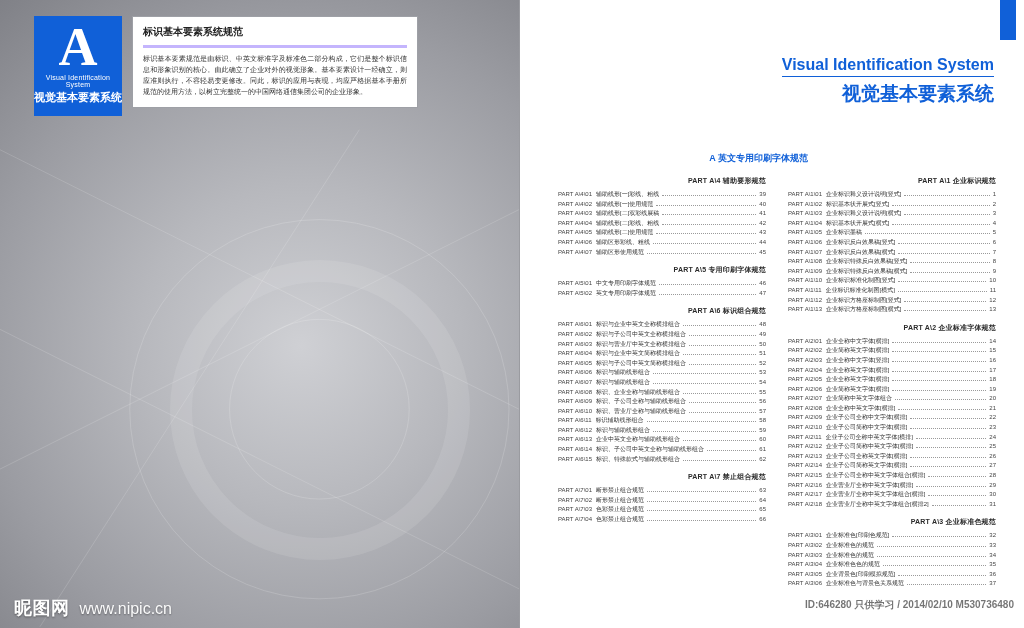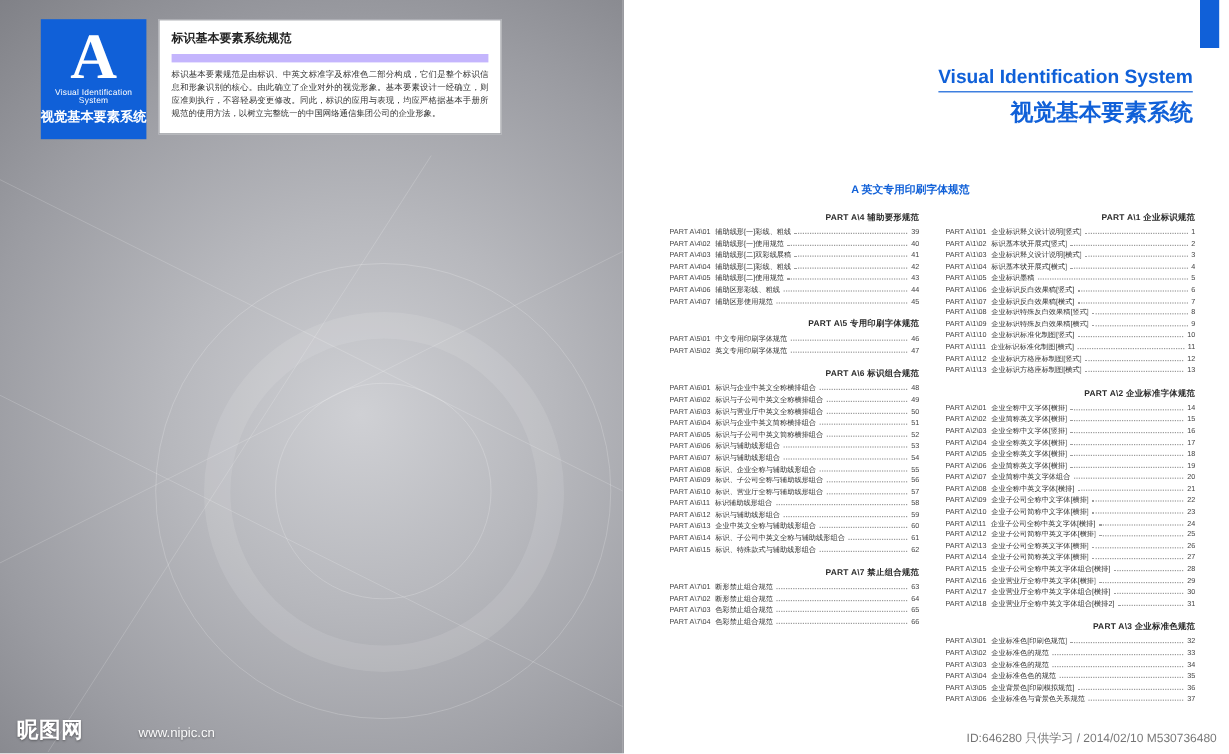--- a/index.html
+++ b/index.html
@@ -28,29 +28,29 @@
     background: #1060d8; color: #fff; text-align: center; padding-top: 4px;
   }
   .badge .big-a { font-family: Georgia, "Times New Roman", serif; font-size: 54px; font-weight: 700; line-height: 1; }
   .badge .en { font-size: 7px; margin-top: 0px; letter-spacing: .2px; }
   .badge .cn { font-size: 11px; font-weight: 700; margin-top: 2px; }
 
   .desc-box {
     position: absolute; left: 132px; top: 16px; width: 286px;
     background: #fff; border: 1px solid #9ea0a6; padding: 8px 10px 10px;
   }
-  .desc-box .title { font-size: 10px; font-weight: 700; color: #222; padding-bottom: 6px; border-bottom: 7px solid #c4b5fd; }
+  .desc-box .title { font-size: 10px; font-weight: 700; color: #222; padding-bottom: 6px; border-bottom: 3px solid #c4b5fd; }
   .desc-box .body { font-size: 7px; line-height: 1.55; color: #333; margin-top: 6px; text-align: justify; }
 
   .footer-left {
     position: absolute; left: 14px; bottom: 8px; display: flex; align-items: baseline; gap: 10px;
     color: #fff; text-shadow: 0 1px 2px rgba(0,0,0,.4);
   }
   .footer-left .brand { font-size: 18px; font-weight: 700; letter-spacing: .5px; }
-  .footer-left .url   { font-size: 11px; opacity: .95; margin-left: 36px; }
+  .footer-left .url   { font-size: 16px; opacity: .95; }
 
   
   .right-page {
     position: relative; width: 504px; height: 628px; background: #fff;
   }
   .right-page .blue-tab { position: absolute; right: 8px; top: 0; width: 16px; height: 40px; background: #1060d8; }
   .right-page .header { position: absolute; right: 30px; top: 56px; text-align: right; }
   .right-page .header .en  { color: #1060d8; font-size: 16px; font-weight: 700; font-family: Arial, sans-serif; }
   .right-page .header .cn  { color: #1060d8; font-size: 19px; font-weight: 700; margin-top: 4px; }
   .right-page .header .rule { border-top: 1px solid #1060d8; margin-top: 2px; margin-bottom: 2px; }
@@ -76,22 +76,22 @@
   }
   .toc-row .code { color: #444; flex: 0 0 auto; margin-right: 4px; font-family: Arial, sans-serif; }
   .toc-row .label { flex: 0 1 auto; overflow: hidden; text-overflow: ellipsis; }
   .toc-row .dots {
     flex: 1 1 auto; border-bottom: 1px dotted #9a9a9a; margin: 0 3px 2px; height: 1px;
     min-width: 6px;
   }
   .toc-row .page { flex: 0 0 auto; color: #444; }
 
   .footer-right {
-    position: absolute; right: 10px; bottom: 6px;
-    font-size: 10px; color: rgba(0,0,0,.55);
+    position: absolute; right: 10px; bottom: 16px;
+    font-size: 10px; color: rgba(0,0,0,.55); font-weight: bold;
   }
 </style>
 </head>
 <body>
 
 <div class="left-page">
   <div class="watermark-ring"></div>
   <svg class="geom-lines" viewBox="0 0 520 628">
     <line x1="0" y1="150" x2="520" y2="410"></line>
     <line x1="0" y1="470" x2="520" y2="210"></line>

